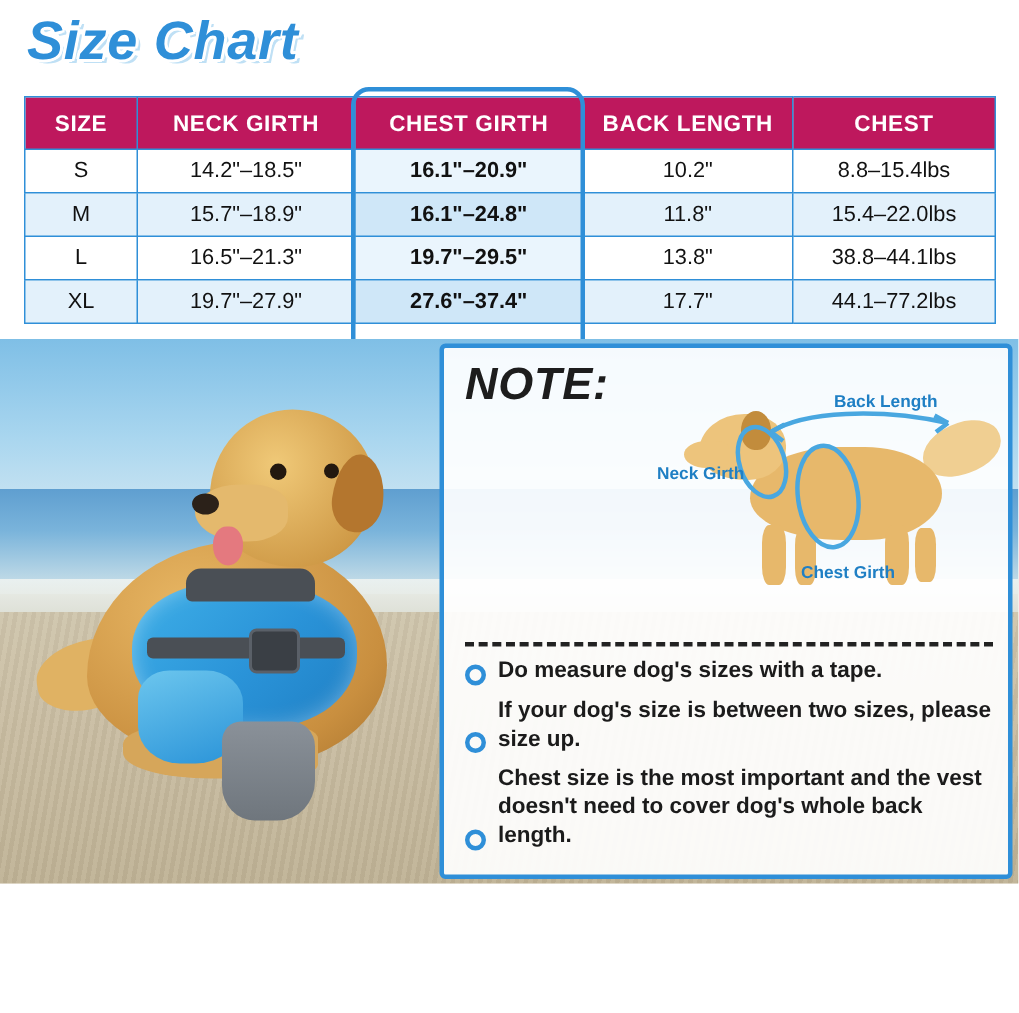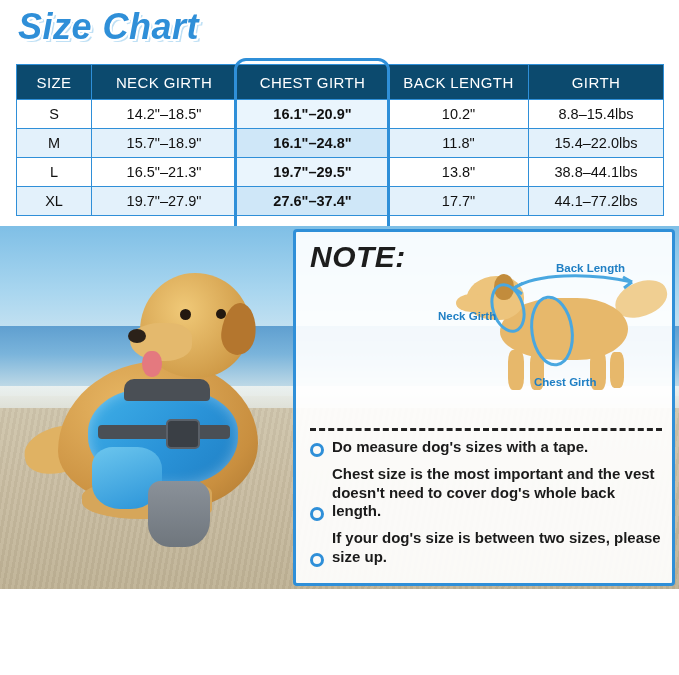--- a/index.html
+++ b/index.html
@@ -40,23 +40,23 @@
   }
   table.size-chart th, table.size-chart td{
     border:1px solid #2f8fd8;
     text-align:center;
     font-size:14.5px;
     color:#111;
     height:26px;
     padding:1px 0;
   }
   table.size-chart thead th{
-    background:#0c4a6e;
+    background:#be185d;
     color:#ffffff;
-    font-weight:normal;
+    font-weight:bold;
     font-size:15px;
     height:32px;
     letter-spacing:0.4px;
   }
   col.c-size{width:75px;}
   col.c-neck{width:145px;}
   col.c-chest{width:152px;}
   col.c-back{width:140px;}
   col.c-weight{width:135px;}
 
@@ -220,21 +220,21 @@
         <col class="c-chest">
         <col class="c-back">
         <col class="c-weight">
     </colgroup>
     <thead>
       <tr>
         <th>SIZE</th>
         <th>NECK GIRTH</th>
         <th class="chest">CHEST GIRTH</th>
         <th>BACK LENGTH</th>
-        <th>GIRTH</th>
+        <th>CHEST</th>
       </tr>
     </thead>
     <tbody>
       <tr>
         <td>S</td>
         <td>14.2"–18.5"</td>
         <td class="chest">16.1"–20.9"</td>
         <td>10.2"</td>
         <td>8.8–15.4lbs</td>
       </tr>
@@ -321,21 +321,21 @@
 
     <div class="dashed"></div>
 
     <div class="bullets">
       <div class="bullet-row">
         <div class="bullet-dot"></div>
         <div class="bullet-text">Do measure dog's sizes with a tape.</div>
       </div>
       <div class="bullet-row">
         <div class="bullet-dot"></div>
-        <div class="bullet-text">Chest size is the most important and the vest doesn't need to cover dog's whole back length.</div>
+        <div class="bullet-text">If your dog's size is between two sizes, please size up.</div>
       </div>
       <div class="bullet-row">
         <div class="bullet-dot"></div>
-        <div class="bullet-text">If your dog's size is between two sizes, please size up.</div>
+        <div class="bullet-text">Chest size is the most important and the vest doesn't need to cover dog's whole back length.</div>
       </div>
     </div>
   </div>
 </div>
 
 </body></html>

